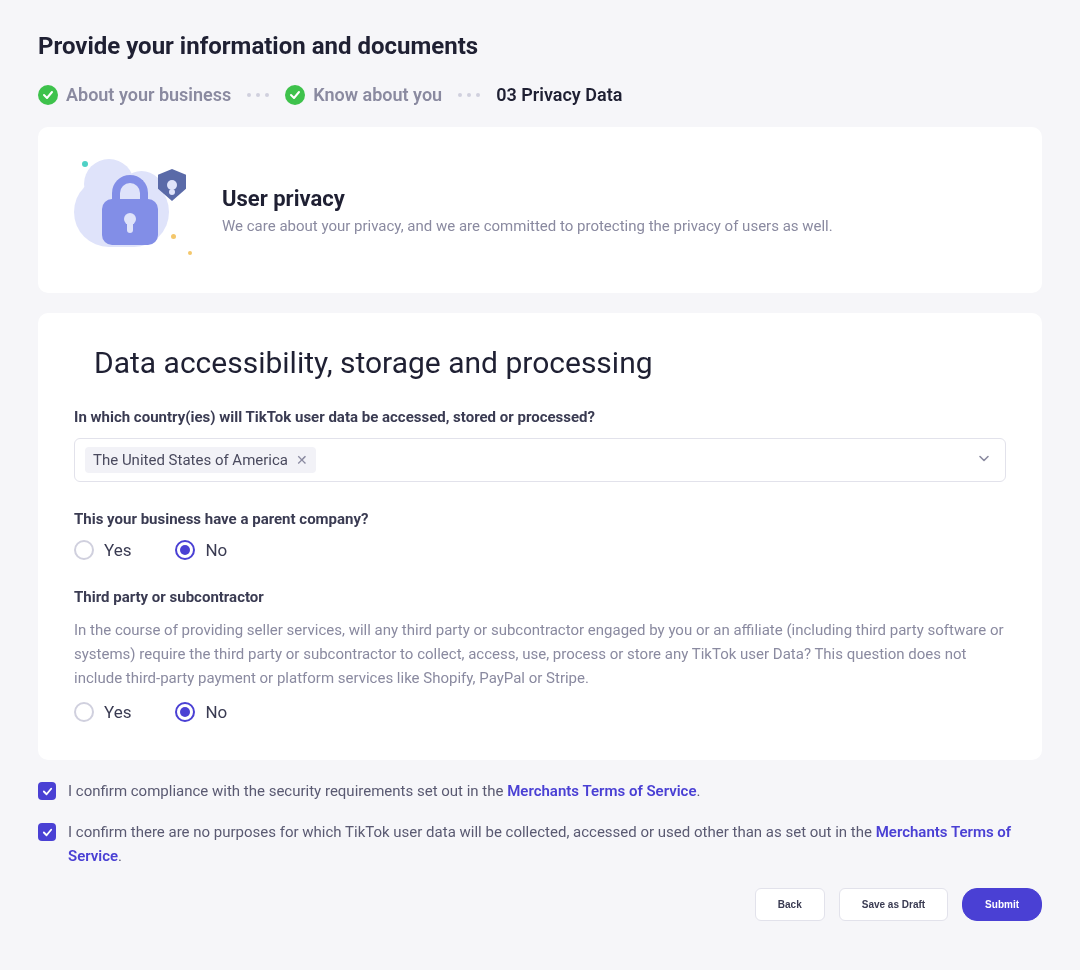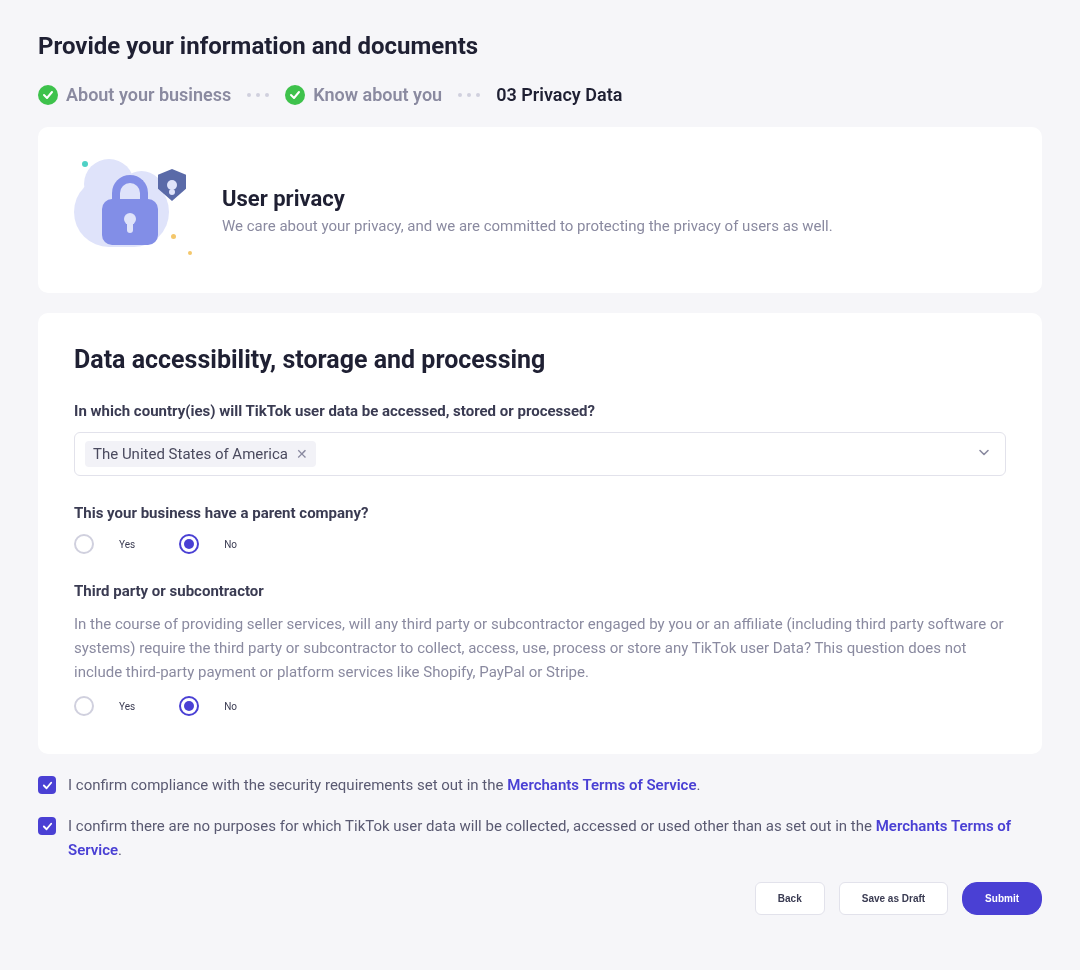--- a/index.html
+++ b/index.html
@@ -88,40 +88,40 @@
   .shield-badge::after {
     content: ""; width: 10px; height: 10px; background: #dfe3fa; border-radius: 50%;
     box-shadow: 0 7px 0 -2px #dfe3fa;
   }
   .spark { position: absolute; background: #f4c76b; border-radius: 50%; }
   .spark.a { width: 6px; height: 6px; left: 8px; top: 6px; background: #4fd1c5; }
   .spark.b { width: 5px; height: 5px; right: 18px; bottom: 26px; }
   .spark.c { width: 4px; height: 4px; right: 2px; bottom: 10px; }
   .hero h2 { font-size: 22px; font-weight: 700; margin-bottom: 6px; color: #1f2033; }
   .hero p { font-size: 15px; color: #8a8aa0; }
-  .section-title { font-size: 25px; font-weight: 700; margin-bottom: 28px; }
+  .section-title { font-size: 30px; font-weight: 400; margin-bottom: 28px; margin-left: 20px; }
   .label { font-size: 15px; font-weight: 700; color: #3a3b52; margin-bottom: 12px; }
   .desc { font-size: 15px; color: #8a8aa0; line-height: 1.6; margin-bottom: 12px; }
   .field-block { margin-bottom: 28px; }
   .multiselect {
     border: 1px solid #e2e2eb; border-radius: 6px;
     padding: 8px 40px 8px 10px; min-height: 44px;
     display: flex; align-items: center; position: relative;
   }
   .chip {
     background: #f2f2f7; border-radius: 4px;
     padding: 4px 8px; display: inline-flex; align-items: center; gap: 8px;
     font-size: 15px; color: #4a4a5e;
   }
   .chip .x { color: #8a8aa0; cursor: pointer; font-size: 14px; }
   .chevron {
     position: absolute; right: 14px; top: 50%; transform: translateY(-50%);
   }
   .radio-row { display: flex; gap: 44px; }
-  .radio-opt { display: flex; align-items: center; gap: 25px; font-size: 10px; color: #3a3b52; cursor: pointer; }
+  .radio-opt { display: flex; align-items: center; gap: 10px; font-size: 17px; color: #3a3b52; cursor: pointer; }
   .radio {
     width: 20px; height: 20px; border-radius: 50%;
     border: 2px solid #d0d0de; display: flex; align-items: center; justify-content: center;
   }
   .radio.selected { border-color: #4a40d4; }
   .radio.selected::after { content: ""; width: 10px; height: 10px; background: #4a40d4; border-radius: 50%; }
   .confirm-row { display: flex; align-items: flex-start; gap: 12px; margin-bottom: 18px; }
   .confirm-row p { font-size: 15px; color: #5a5a72; line-height: 1.55; }
   .confirm-row a { color: #4a40d4; text-decoration: none; font-weight: 600; }
   .checkbox {

